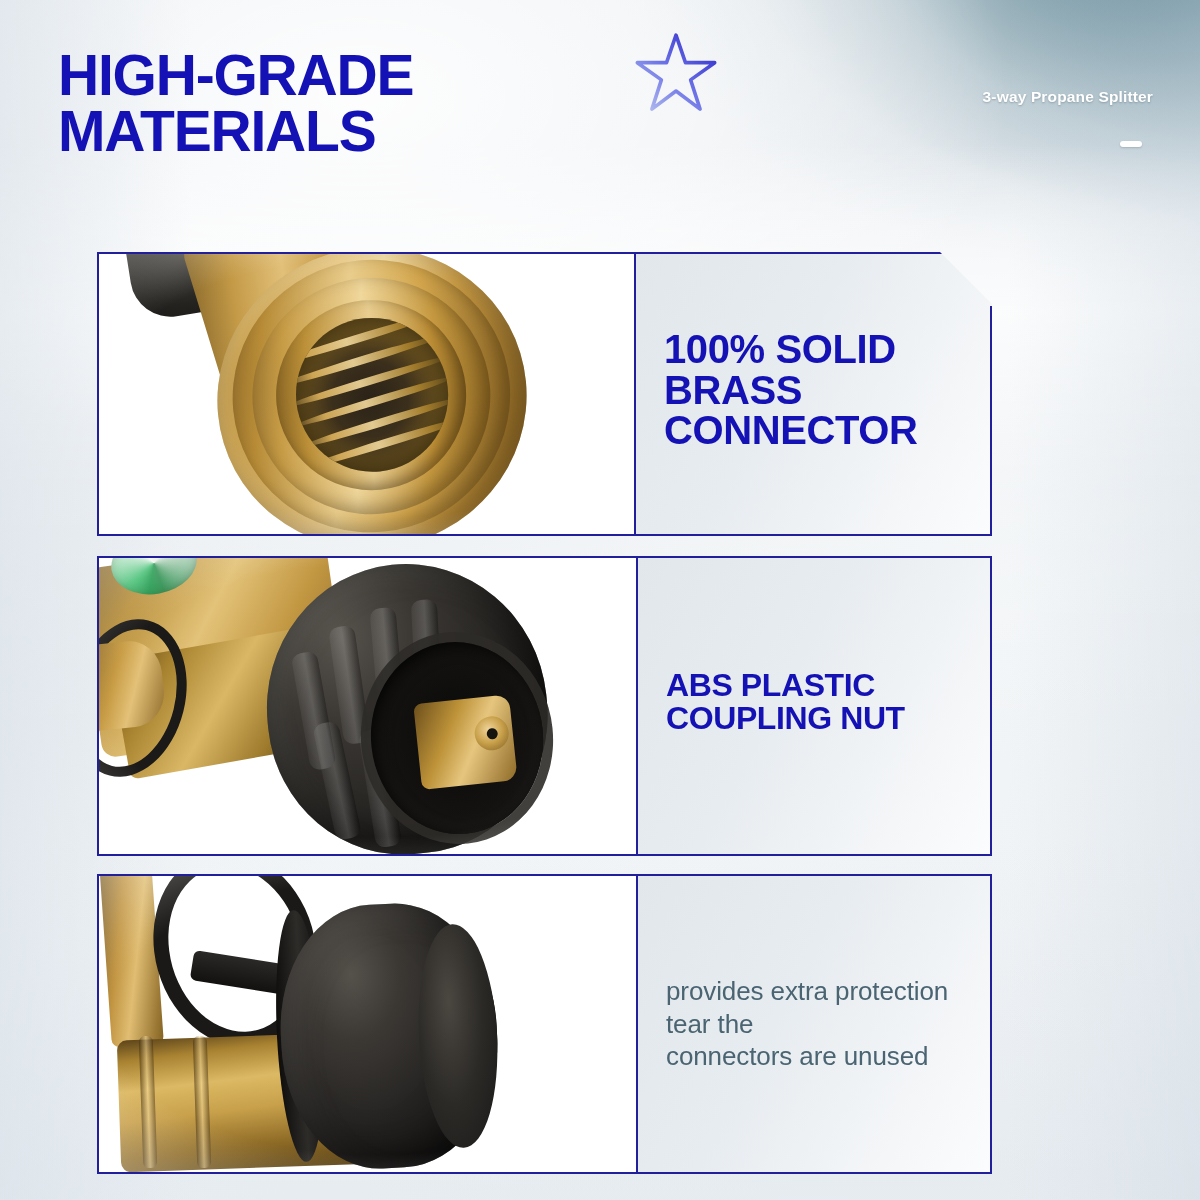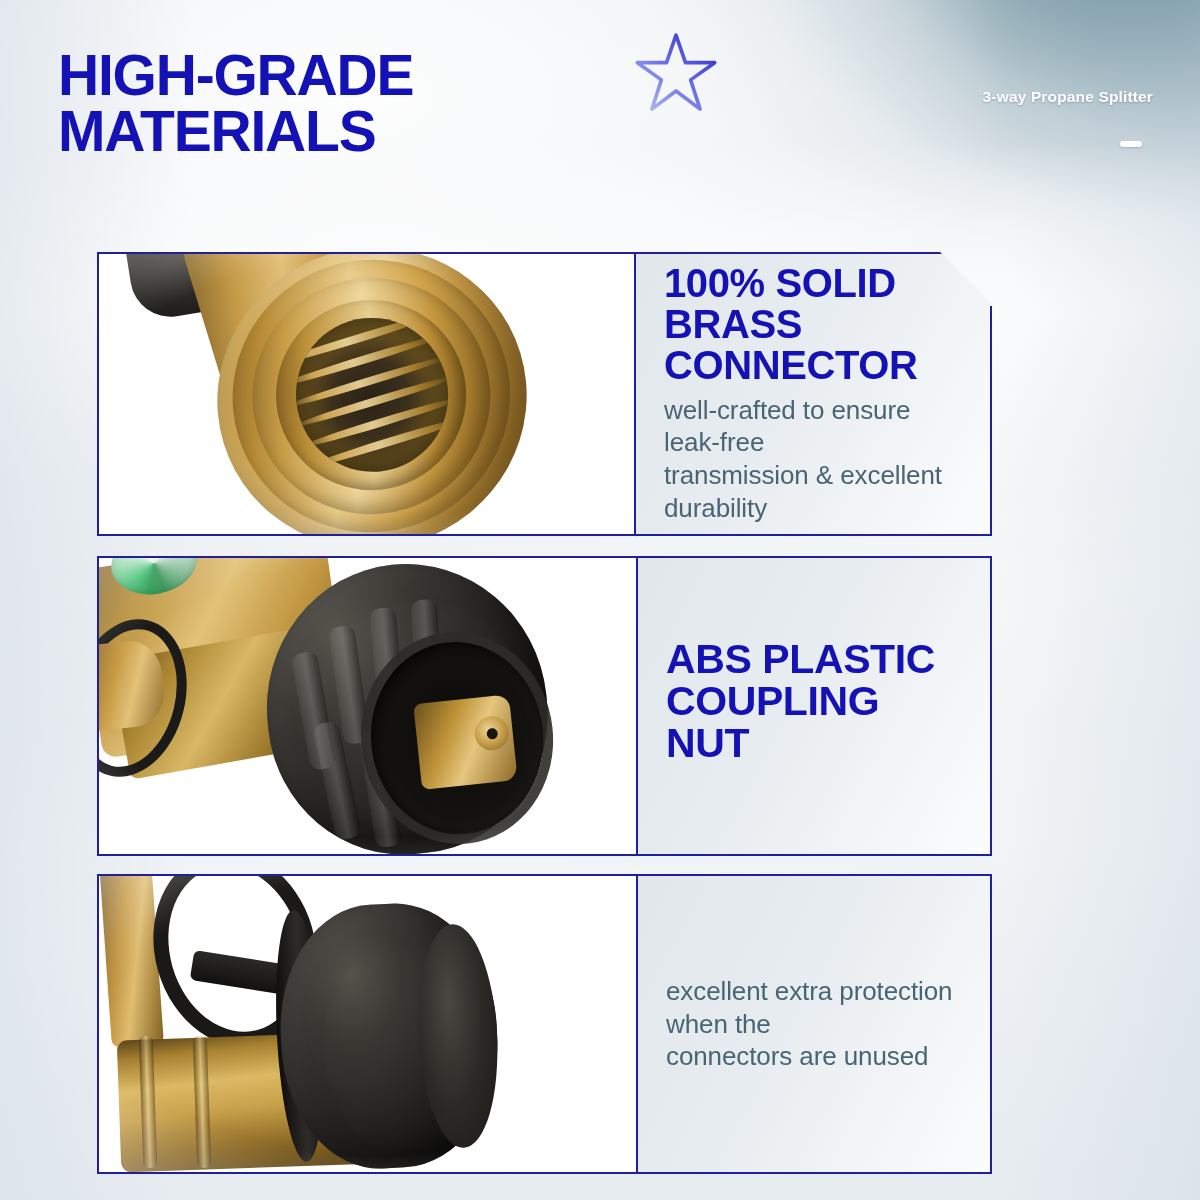--- a/index.html
+++ b/index.html
@@ -180,21 +180,21 @@
     color: #1412b4;
     font-weight: 700;
     font-size: 40px;
     line-height: 1.02;
     letter-spacing: -0.4px;
     text-transform: uppercase;
     margin: 0 0 8px 0;
     white-space: pre-line;
   }
   .card.c2 .card-title,
-  .card.c3 .card-title { font-size: 41px; }
+  .card.c3 .card-title { font-size: 32px; }
 
   .card-desc {
     color: #4a6472;
     font-size: 26px;
     line-height: 1.26;
     letter-spacing: -0.1px;
     margin: 0;
     white-space: pre-line;
   }
 
@@ -471,22 +471,20 @@
             <div class="p1-thread" style="top:66%"></div>
             <div class="p1-thread" style="top:80%"></div>
           </div>
         </div>
         <div class="photo-fade"></div>
       </div>
     </div>
     <div class="card-text">
       <h2 class="card-title">100% SOLID BRASS
 CONNECTOR</h2>
-      <p class="card-desc">well-crafted to ensure leak-free
-transmission &amp; excellent durability</p>
     </div>
   </div>
 
   <div class="card c2">
     <div class="card-photo">
       <div class="p2">
         <div class="p2-brassbody"></div>
         <div class="p2-gauge"></div>
         <div class="p2-hex"></div>
         <div class="p2-tether"></div>
@@ -522,18 +520,18 @@
         <div class="p3-tube"></div>
         <div class="p3-tubering1"></div>
         <div class="p3-tubering2"></div>
         <div class="p3-caprim"></div>
         <div class="p3-cap"></div>
         <div class="p3-capface"></div>
         <div class="photo-fade"></div>
       </div>
     </div>
     <div class="card-text">
-      <p class="card-desc">excellent extra protection when the
+      <p class="card-desc">provides extra protection tear the
 connectors are unused</p>
     </div>
   </div>
 
 </div>
 
 </body></html>

